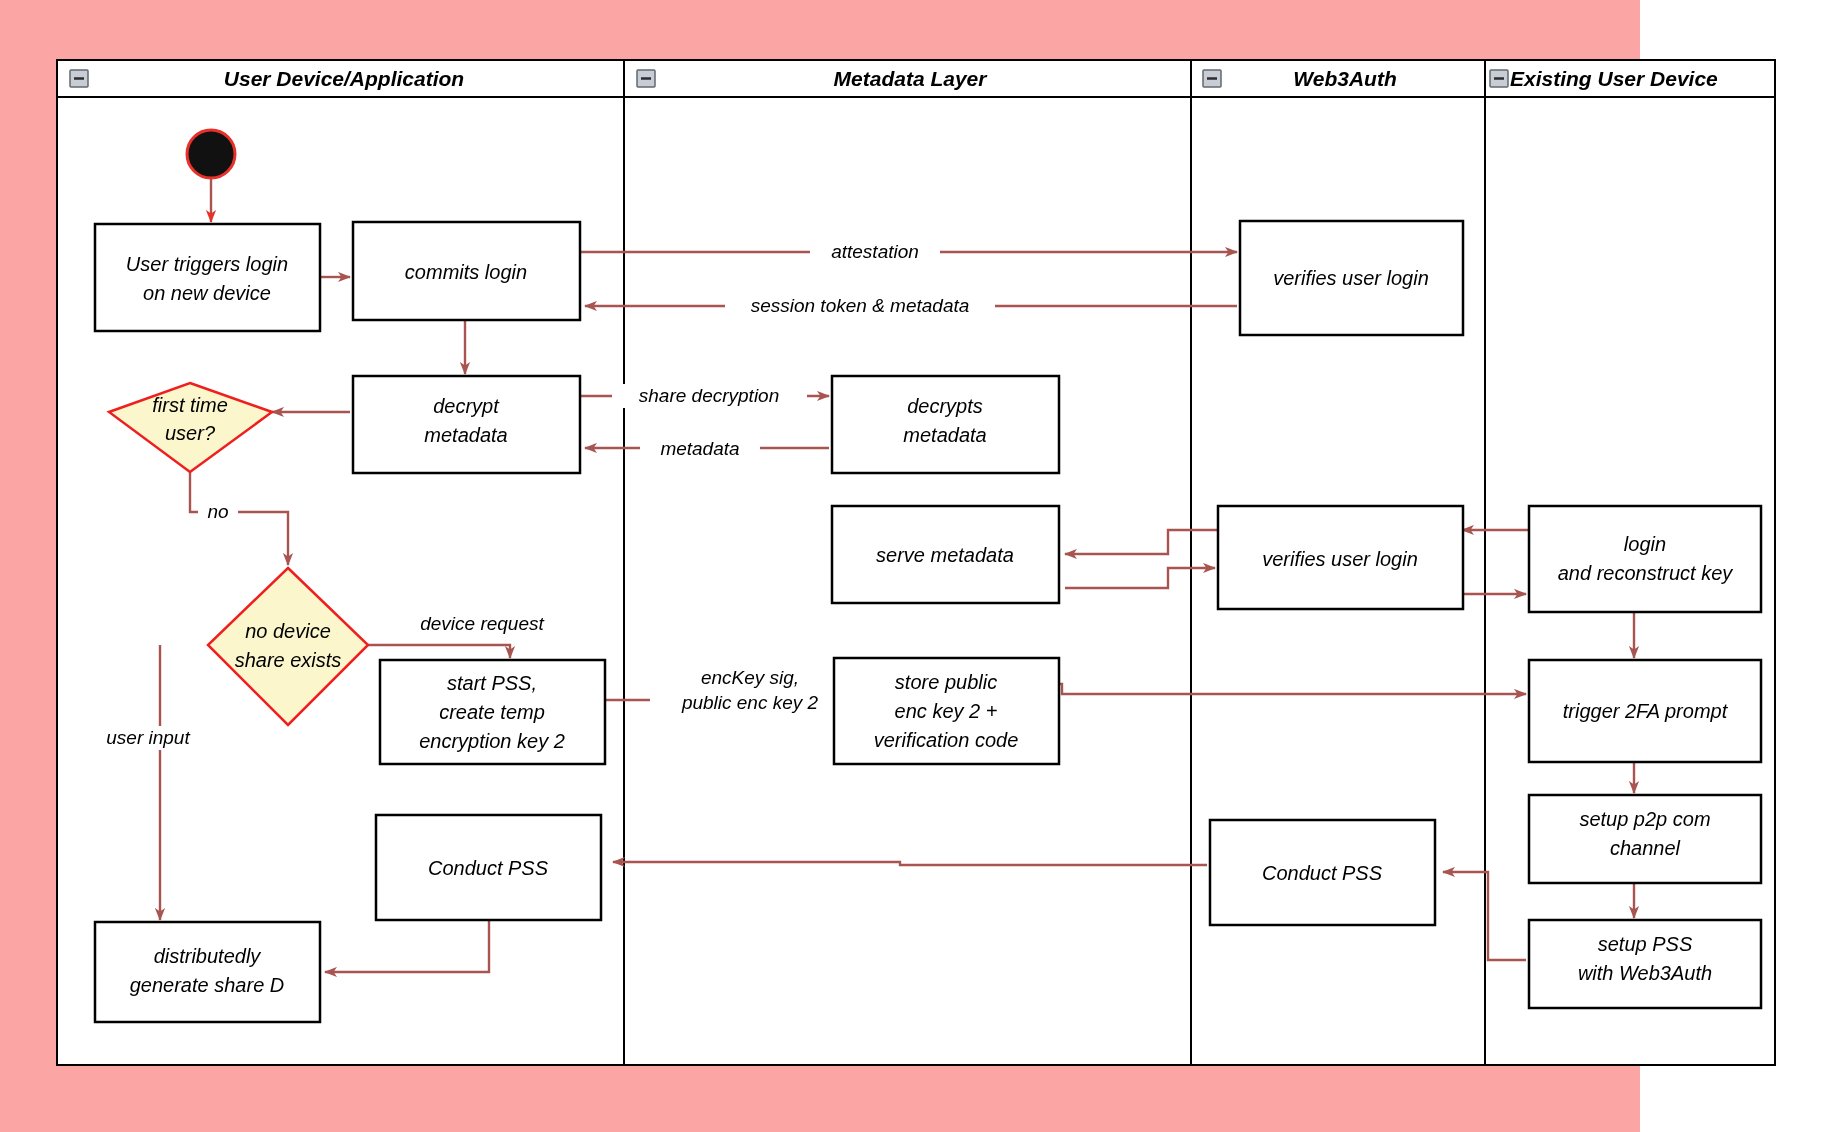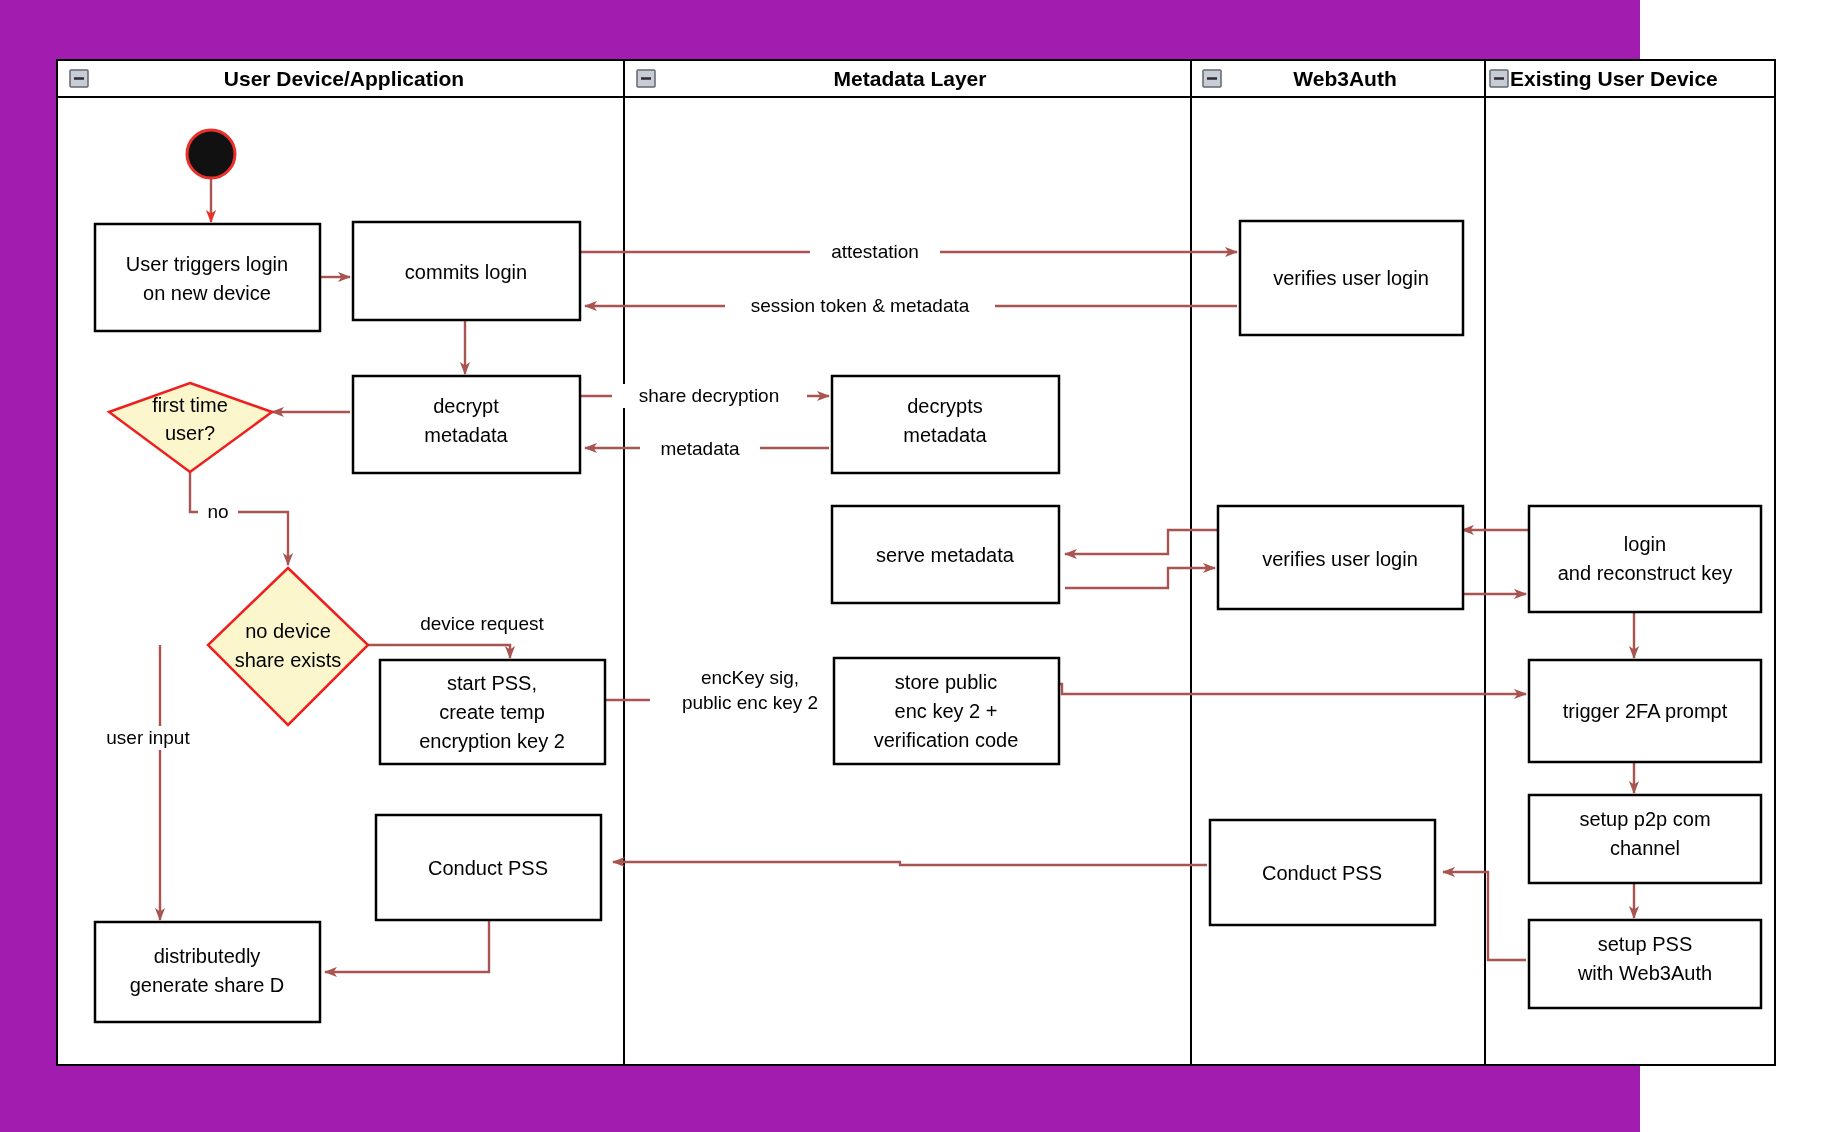--- a/index.html
+++ b/index.html
@@ -8,21 +8,22 @@
     background: #ffffff;
     width: 1822px;
     height: 1132px;
     overflow: hidden;
     font-family: "Liberation Sans", sans-serif;
   }
   #canvas {
     position: relative;
     width: 1640px;
     height: 1132px;
-    background: #a21caf;
+    background: #fca5a5;
+    font-style: italic;
   }
   svg { display: block; }
 
   .lane-rect {
     fill: #ffffff;
     stroke: #000000;
     stroke-width: 2;
   }
   .lane-header-rect {
     fill: #ffffff;

